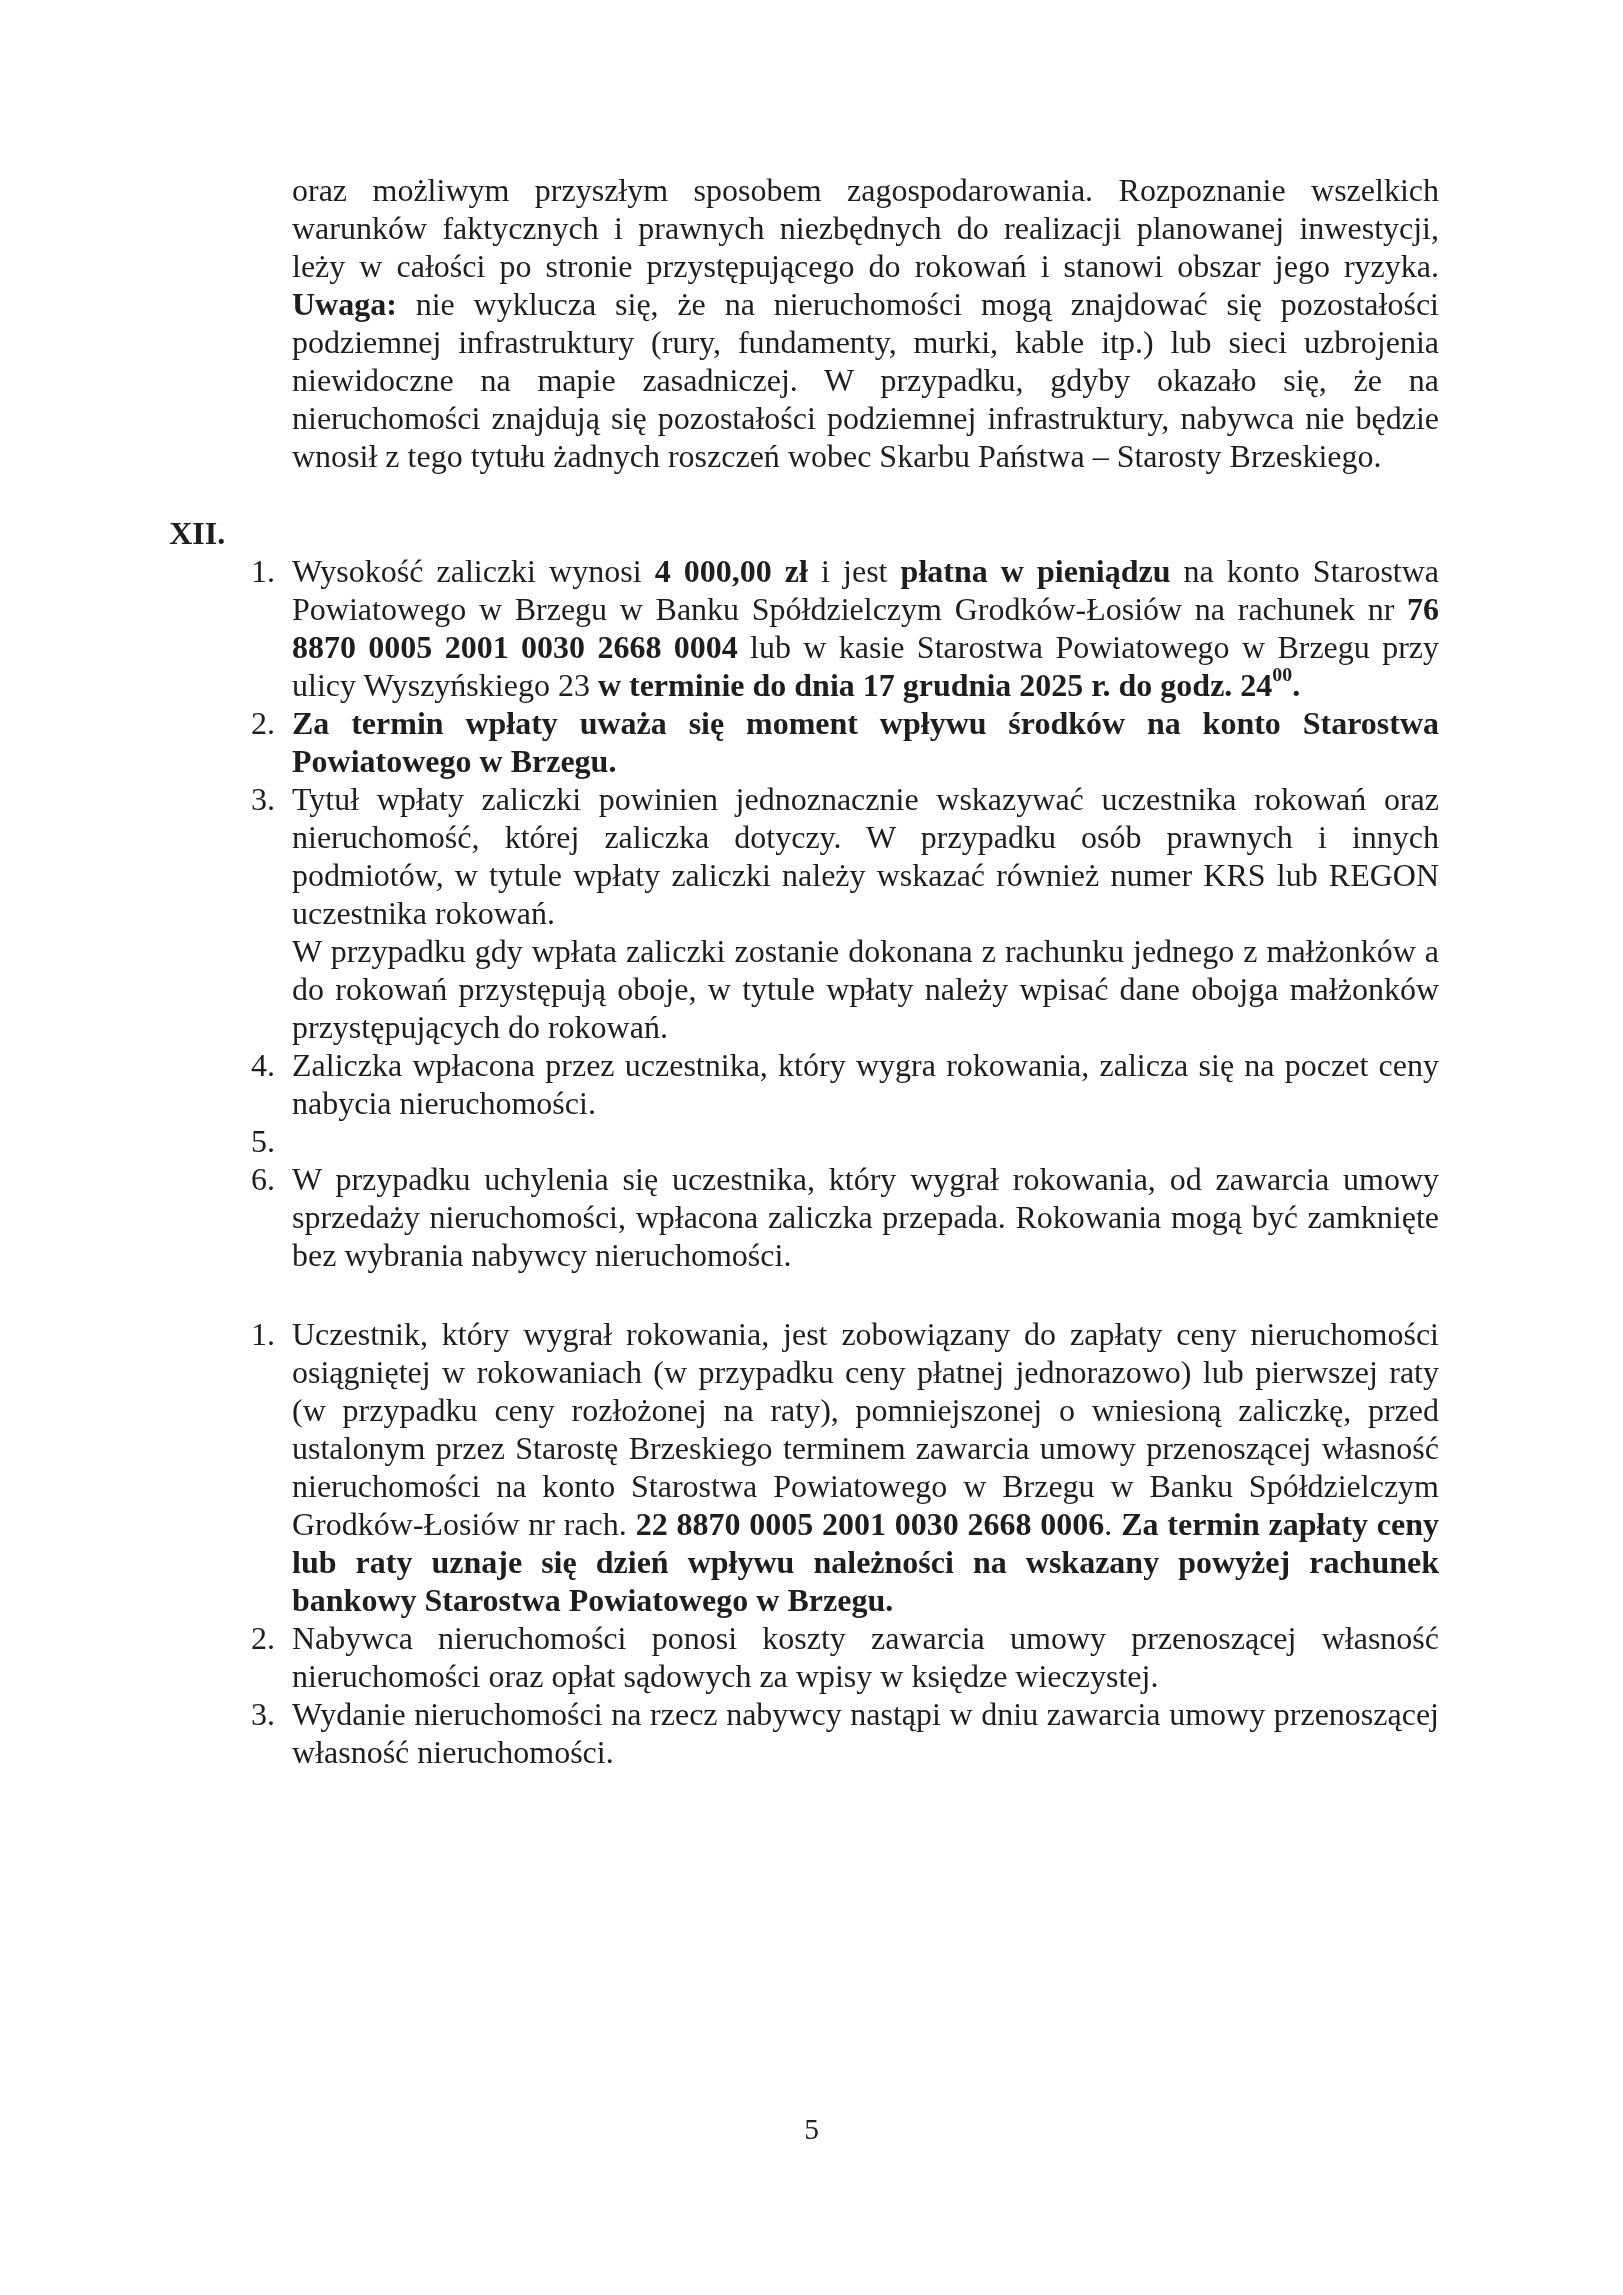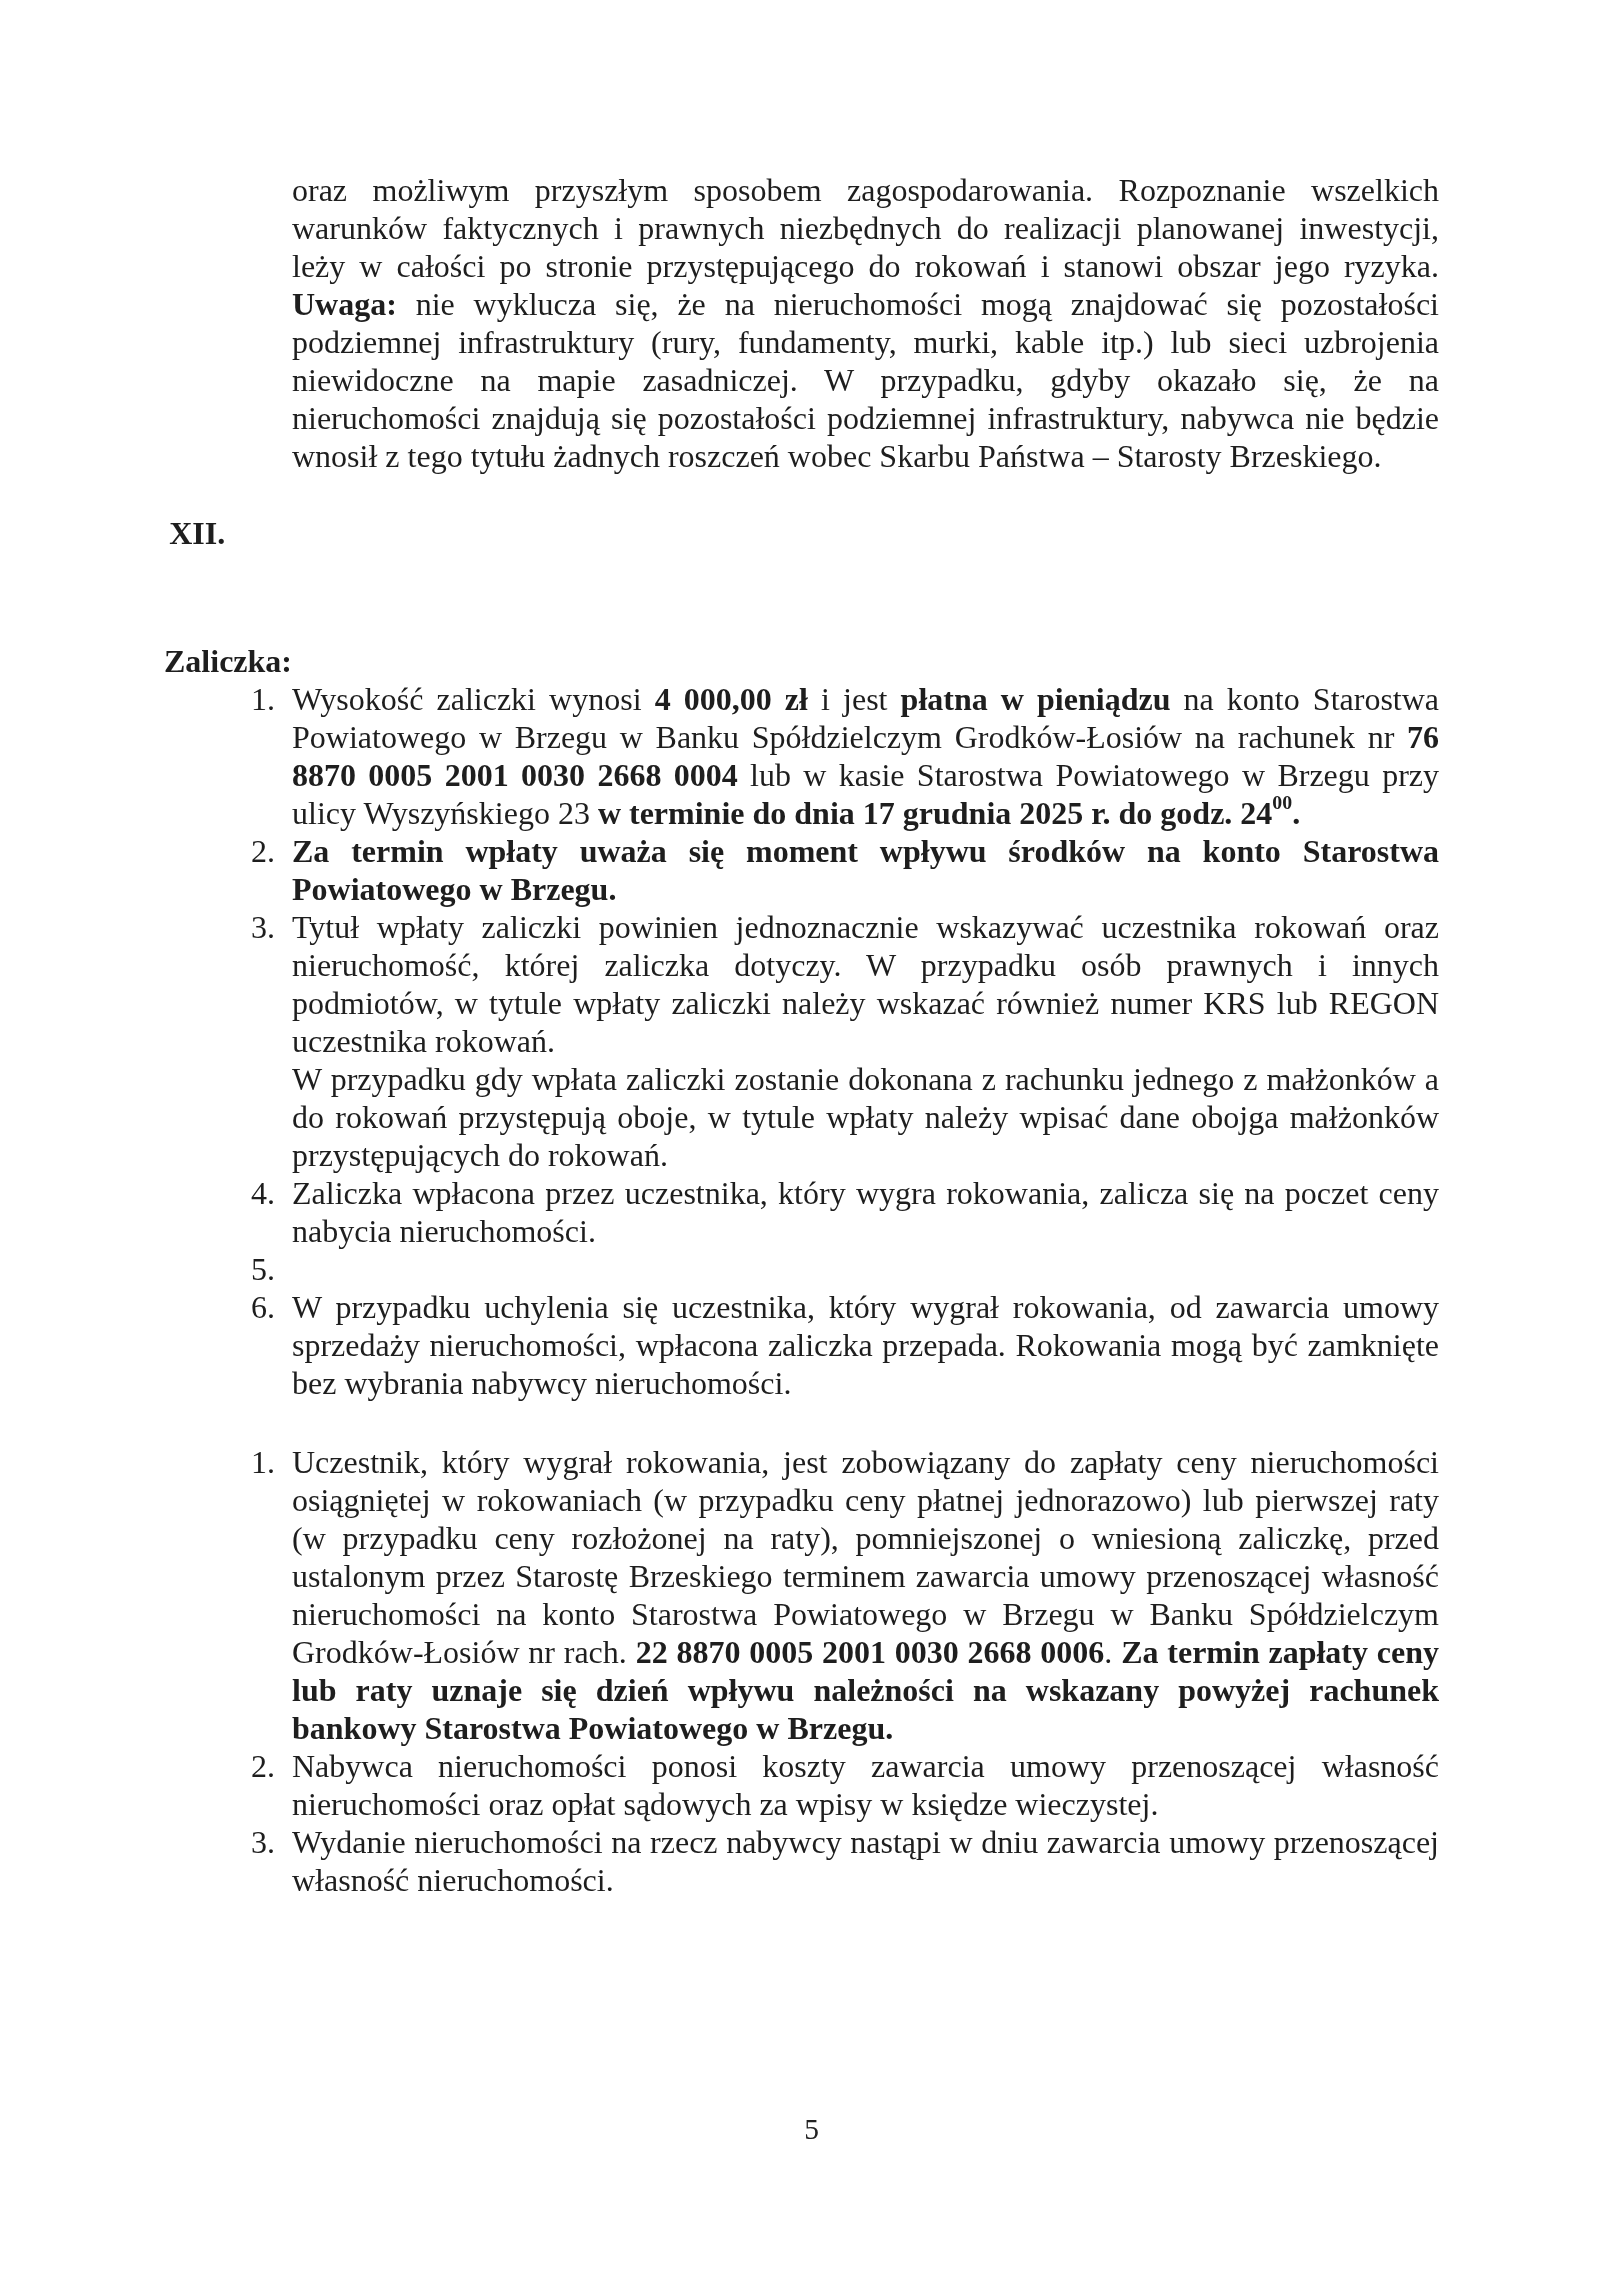--- a/index.html
+++ b/index.html
@@ -32,21 +32,20 @@
       margin-left: 128px;
       text-align: justify;
     }
     .section {
       position: relative;
       margin-top: 37px;
     }
     .section-head {
       display: flex;
       font-weight: bold;
-      flex-direction: column;
     }
     .roman {
       width: 128px;
       flex: 0 0 128px;
       padding-left: 5.2px;
       box-sizing: border-box;
     }
     .section-title { flex: 1; }
     ol.items {
       list-style: none;
@@ -93,21 +92,20 @@
   <div class="content">
 
     <p class="para" style="margin-top:0;margin-bottom:0;">
       <span>oraz możliwym przyszłym sposobem zagospodarowania. Rozpoznanie wszelkich warunków faktycznych i prawnych niezbędnych do realizacji planowanej inwestycji, leży w całości po stronie przystępującego do rokowań i stanowi obszar jego ryzyka.</span>
       <b>Uwaga:</b><span> nie wyklucza się, że na nieruchomości mogą znajdować się pozostałości podziemnej infrastruktury (rury, fundamenty, murki, kable itp.) lub sieci uzbrojenia niewidoczne na mapie zasadniczej. W przypadku, gdyby okazało się, że na nieruchomości znajdują się pozostałości podziemnej infrastruktury, nabywca nie będzie wnosił z tego tytułu żadnych roszczeń wobec Skarbu Państwa – Starosty Brzeskiego.</span>
     </p>
 
     <div class="section" style="margin-top:39px;">
       <div class="section-head">
         <span class="roman">XII.</span>
-        <span class="section-title">Zaliczka:</span>
       </div>
       <ol class="items">
         <li class="item">
           <span class="num">1.</span>
           <div class="item-body">
             <span>Wysokość zaliczki wynosi </span><b>4 000,00 zł</b><span> i jest </span><b>płatna w pieniądzu</b><span> na konto Starostwa Powiatowego w Brzegu w Banku Spółdzielczym Grodków-Łosiów na rachunek nr </span><b>76 8870 0005 2001 0030 2668 0004</b><span> lub w kasie Starostwa Powiatowego w Brzegu przy ulicy Wyszyńskiego 23 </span><b><span>w terminie do dnia 17 grudnia 2025 r. do godz. 24</span><sup>00</sup><span>.</span></b>
           </div>
         </li>
         <li class="item">
           <span class="num">2.</span>

